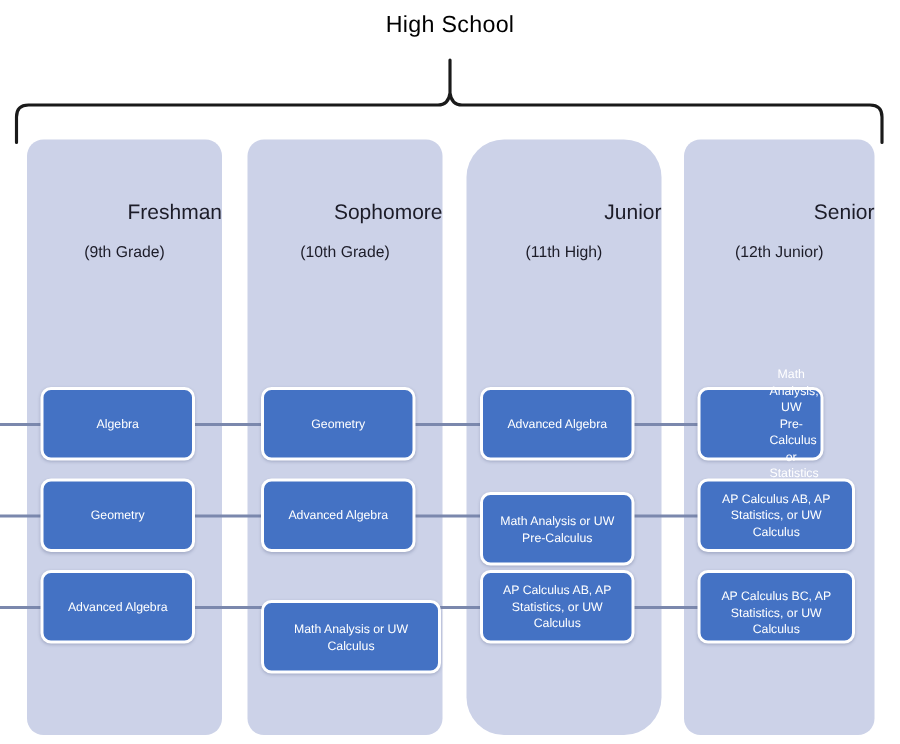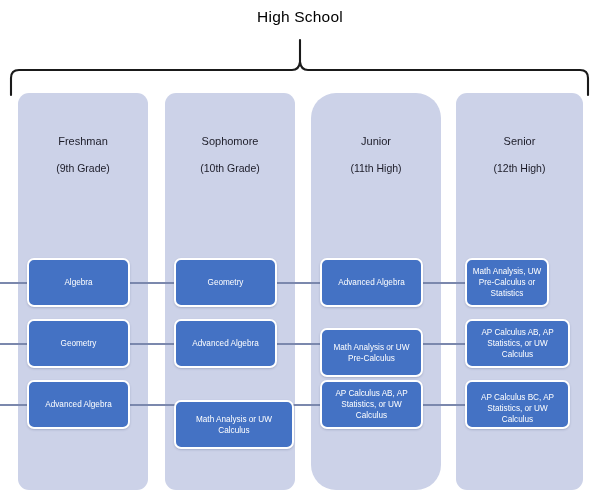--- a/index.html
+++ b/index.html
@@ -65,22 +65,23 @@
 
   .col-head {
     position: absolute;
     left: 0;
     right: 0;
     top: 38px;
     text-align: center;
     color: #1c1c28;
   }
   .col-head .grade-name {
-    font-size: 11px;
+    font-size: 14px;
     line-height: 20px;
+    text-align: right;
   }
   .col-head .grade-num {
     font-size: 10.5px;
     line-height: 16px;
     margin-top: 9px;
   }
 
   
   .connector {
     position: absolute;
@@ -151,21 +152,21 @@
     <div class="column-panel c2">
       <div class="col-head">
         <div class="grade-name">Junior</div>
         <div class="grade-num">(11th High)</div>
       </div>
     </div>
 
     <div class="column-panel c3">
       <div class="col-head">
         <div class="grade-name">Senior</div>
-        <div class="grade-num">(12th High)</div>
+        <div class="grade-num">(12th Junior)</div>
       </div>
     </div>
 
     <div class="connector" style="left:0px;   top:282px; width:30px;"></div>
     <div class="connector" style="left:128px; top:282px; width:49px;"></div>
     <div class="connector" style="left:275px; top:282px; width:48px;"></div>
     <div class="connector" style="left:421px; top:282px; width:47px;"></div>
 
     <div class="connector" style="left:0px;   top:343px; width:30px;"></div>
     <div class="connector" style="left:128px; top:343px; width:49px;"></div>
@@ -179,21 +180,21 @@
 
     <div class="course-box" style="left:27px; top:258px; width:103px; height:49px;">
       <span class="label">Algebra</span>
     </div>
     <div class="course-box" style="left:174px; top:258px; width:103px; height:49px;">
       <span class="label">Geometry</span>
     </div>
     <div class="course-box" style="left:320px; top:258px; width:103px; height:49px;">
       <span class="label">Advanced Algebra</span>
     </div>
-    <div class="course-box" style="left:465px; top:258px; width:84px; height:49px;">
+    <div class="course-box" style="left:465px; top:258px; width:84px; height:49px;padding-left:46px;">
       <span class="label">Math Analysis, UW Pre-Calculus or Statistics</span>
     </div>
 
     <div class="course-box" style="left:27px; top:319px; width:103px; height:49px;">
       <span class="label">Geometry</span>
     </div>
     <div class="course-box" style="left:174px; top:319px; width:103px; height:49px;">
       <span class="label">Advanced Algebra</span>
     </div>
     <div class="course-box" style="left:320px; top:328px; width:103px; height:49px;">

